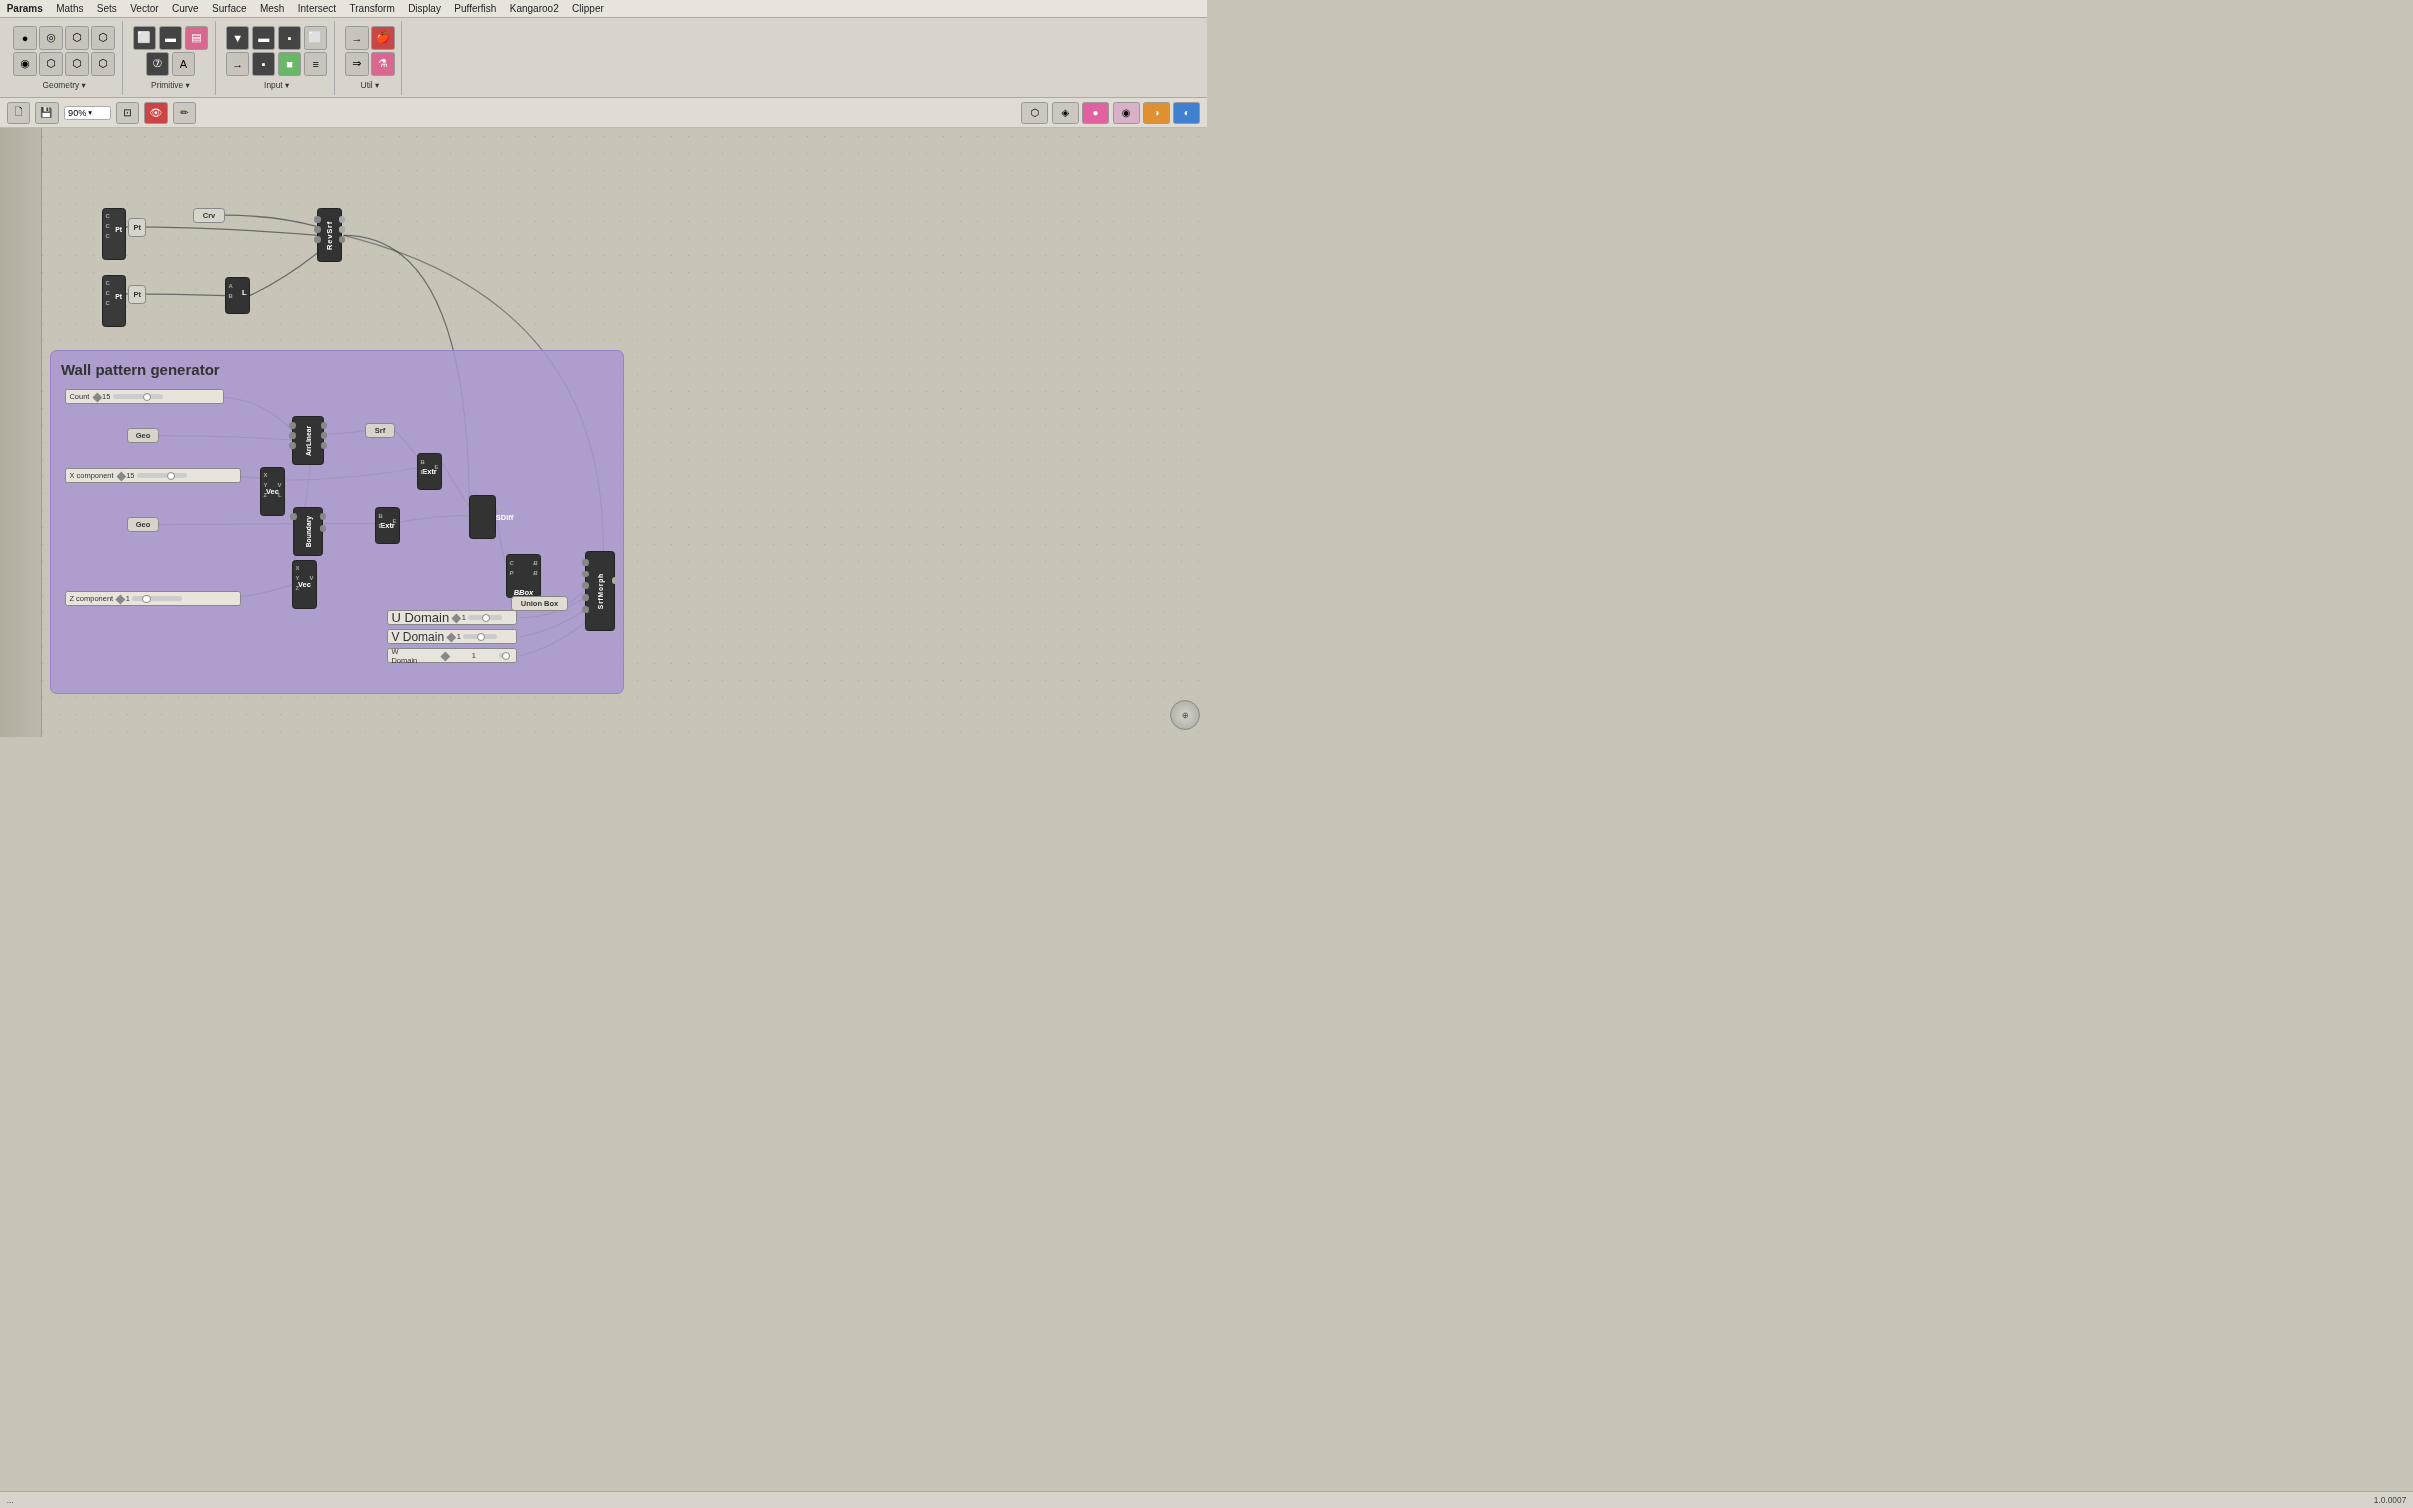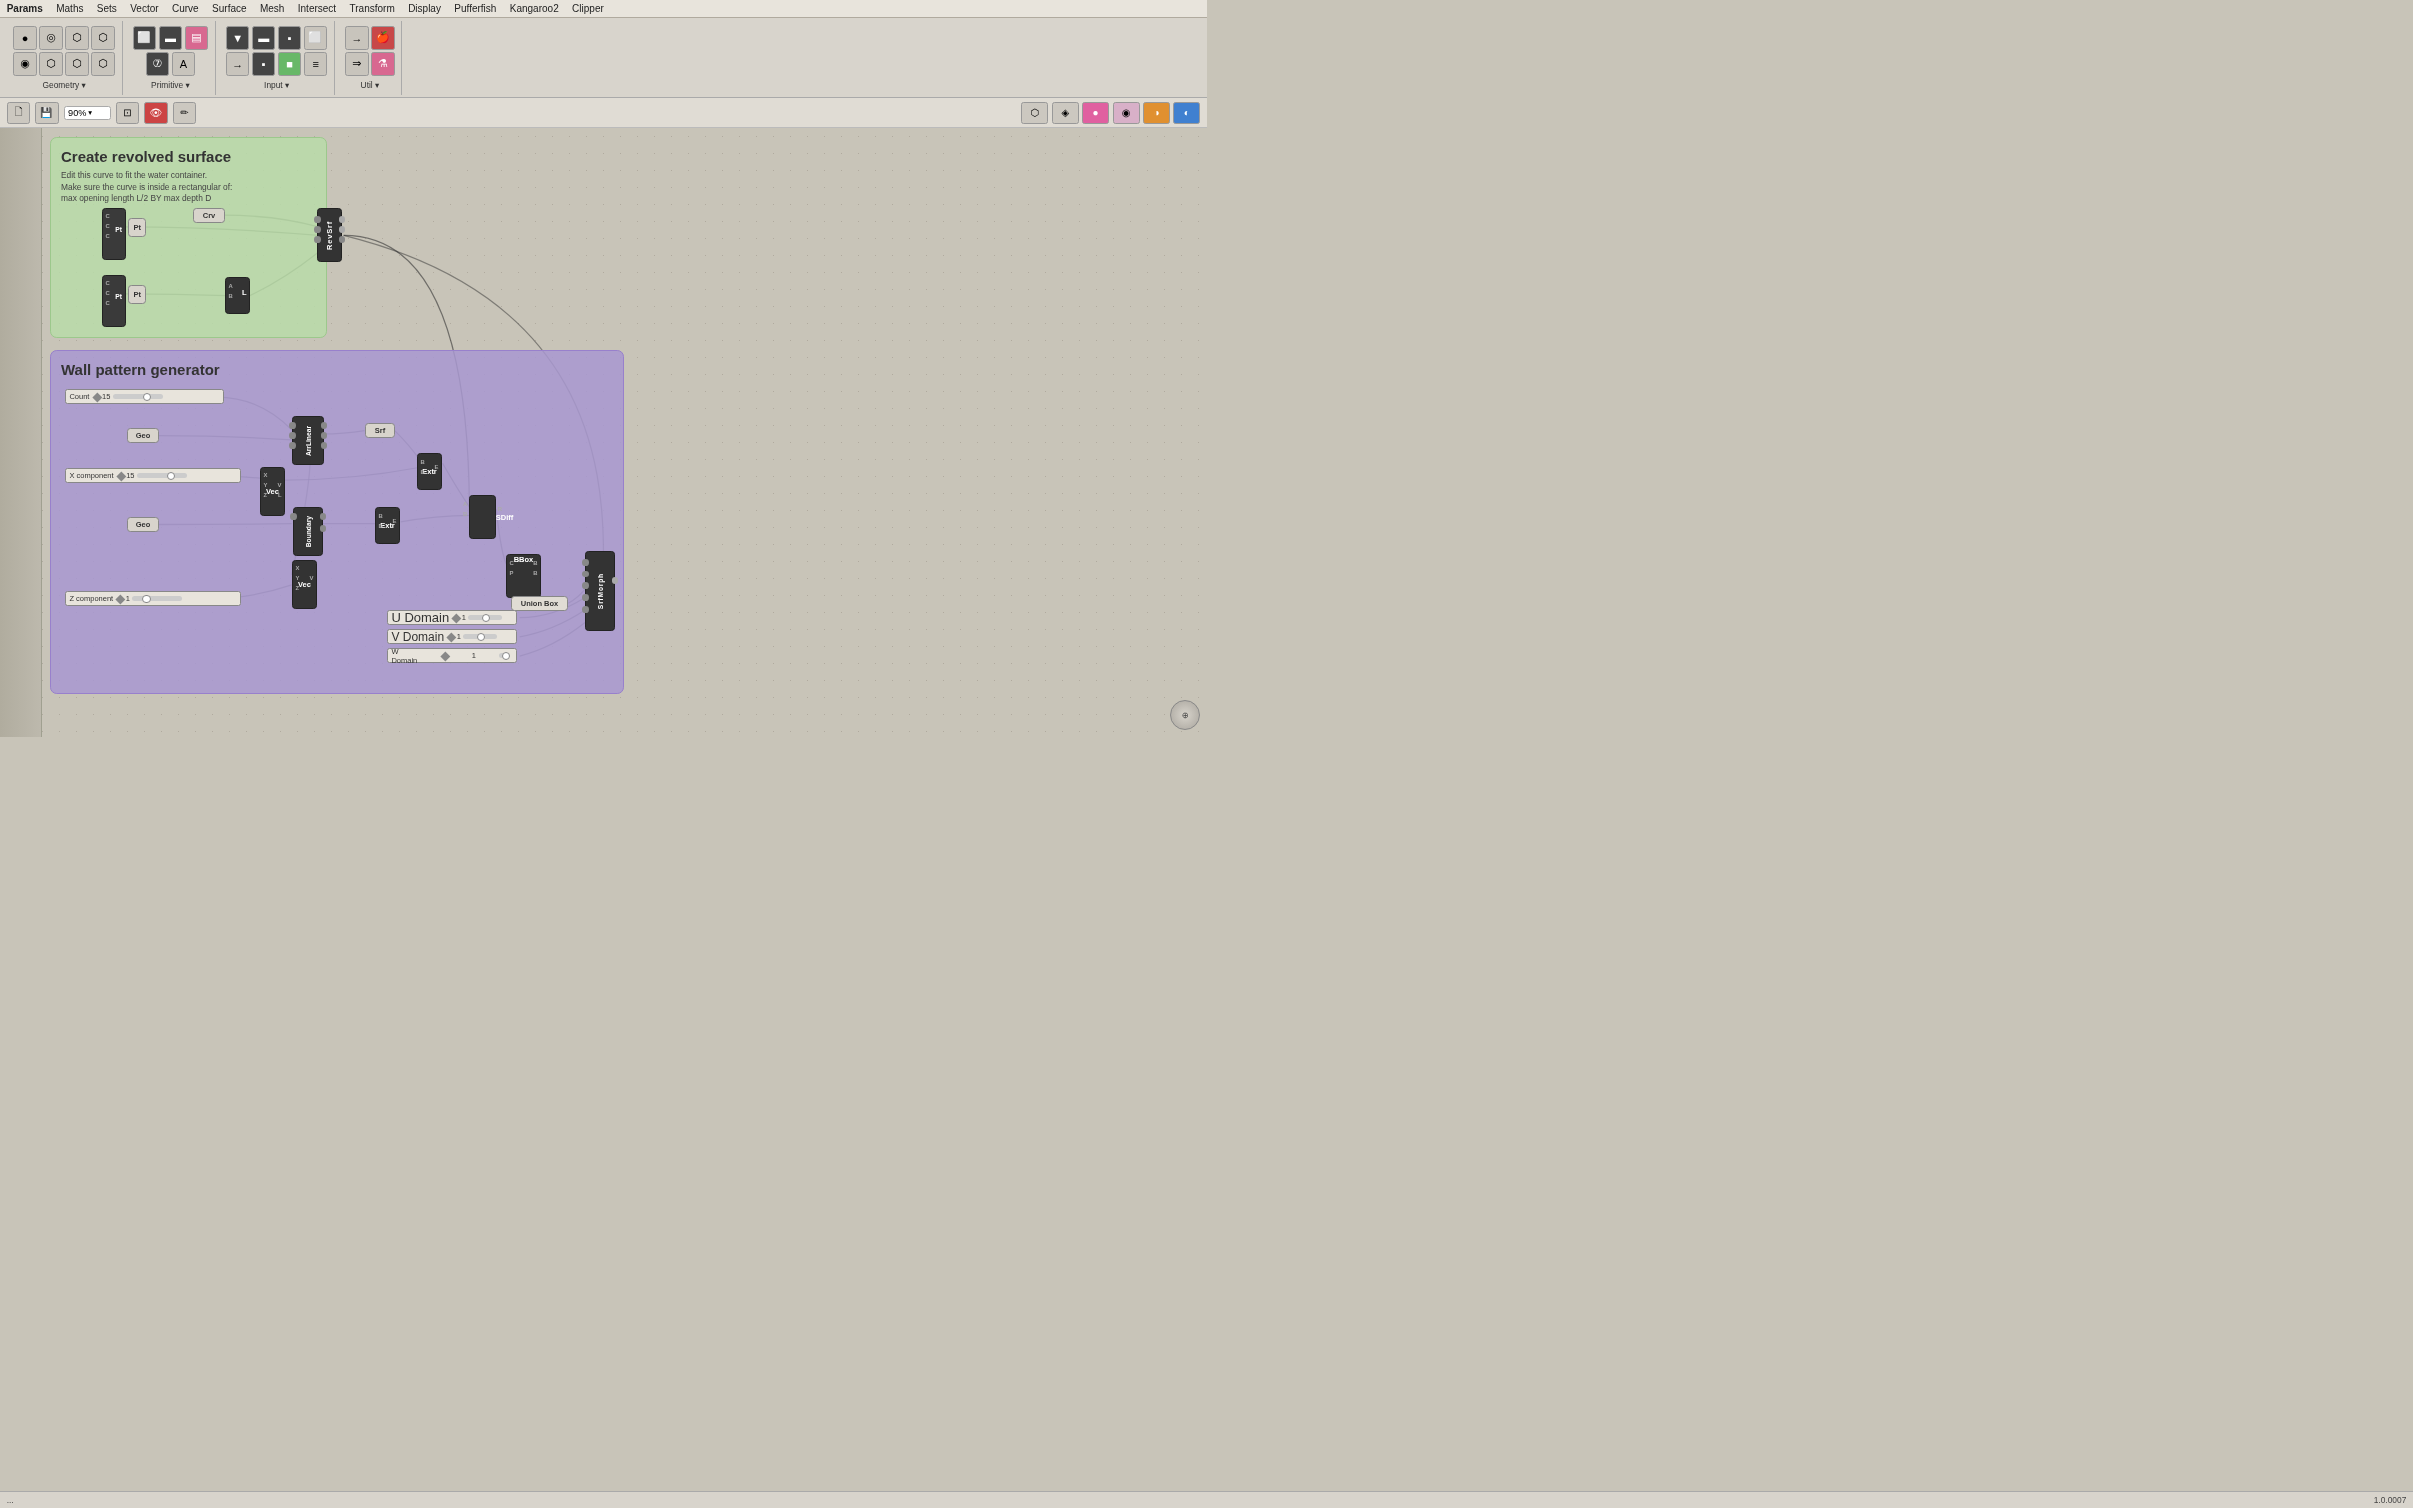--- a/index.html
+++ b/index.html
@@ -391,24 +391,20 @@
     <path d="M 620 607 Q 660 600 698 575" stroke="#555" stroke-width="1.5" fill="none" opacity="0.7"></path>
     <path d="M 620 630 Q 660 620 698 590" stroke="#555" stroke-width="1.5" fill="none" opacity="0.7"></path>
 
     <path d="M 410 128 C 700 200 720 400 720 510" stroke="#333" stroke-width="1.5" fill="none" opacity="0.5"></path>
 
     <path d="M 258 561 Q 300 561 348 545" stroke="#555" stroke-width="1.5" fill="none" opacity="0.7"></path>
 
     <path d="M 348 533 Q 368 440 370 400" stroke="#555" stroke-width="1.5" fill="none" opacity="0.6"></path>
   </svg>
 
-  <div class="group-box" style="left:50px; top:8.4px; width:277px; height:201px; background:rgba(184,220,168,0.85); border: 0.8px solid #9cc88c;">
-    <div class="group-box-title">Create revolved surface</div>
-    <div class="group-box-subtitle">Edit this curve to fit the water container.<br>Make sure the curve is inside a rectangular of:<br>max opening length L/2 BY max depth D</div>
-  </div>
 
   <div class="group-box" style="left:50px; top:222px; width:574px; height:344px; background:rgba(168,152,208,0.85); border:0.8px solid #9880cc;">
     <div class="group-box-title">Wall pattern generator</div>
   </div>
 
   <div class="node light" style="left:193px; top:80px; width:32px; height:15px; font-size:7.5px;">
     Crv
   </div>
 
   <div class="node" style="left:102px; top:80px; width:23.5px; height:52px; background:#3a3a3a;">
@@ -543,21 +539,21 @@
     <div style="position:relative;width:100%;height:100%;display:flex;align-items:center;justify-content:center;">
       <div style="position:absolute;left:2.5px;top:3.4px;font-size:5.9px;color:#aaa;">X</div>
       <div style="position:absolute;left:2.5px;top:13.4px;font-size:5.9px;color:#aaa;">Y</div>
       <div style="position:absolute;left:2.5px;top:23.5px;font-size:5.9px;color:#aaa;">Z</div>
       <div style="font-size:7.5px;font-weight:bold;color:white;">Vec</div>
       <div style="position:absolute;right:2.5px;top:13.4px;font-size:5.9px;color:#aaa;">V</div>
     </div>
   </div>
 
   <div class="node" style="left:506px; top:426px; width:35px; height:44px; background:#333;">
-    <div style="position:relative;width:100%;height:100%;display:flex;align-items:flex-start;justify-content:center;">
+    <div style="position:relative;width:100%;height:100%;display:flex;align-items:flex-end;justify-content:center;font-style:italic;">
       <div style="position:absolute;left:2.5px;top:4.2px;font-size:5.9px;color:#aaa;">C</div>
       <div style="position:absolute;left:2.5px;top:15px;font-size:5.9px;color:#aaa;">P</div>
       <div style="font-size:7.5px;font-weight:bold;color:white;">BBox</div>
       <div style="position:absolute;right:2.5px;top:4.2px;font-size:5.9px;color:#aaa;">B</div>
       <div style="position:absolute;right:2.5px;top:15px;font-size:5.9px;color:#aaa;">B</div>
     </div>
   </div>
 
   <div class="node light" style="left:511px; top:468px; width:57px; height:15px; font-size:7.5px; background:#e0dcd4;">
     Union Box

